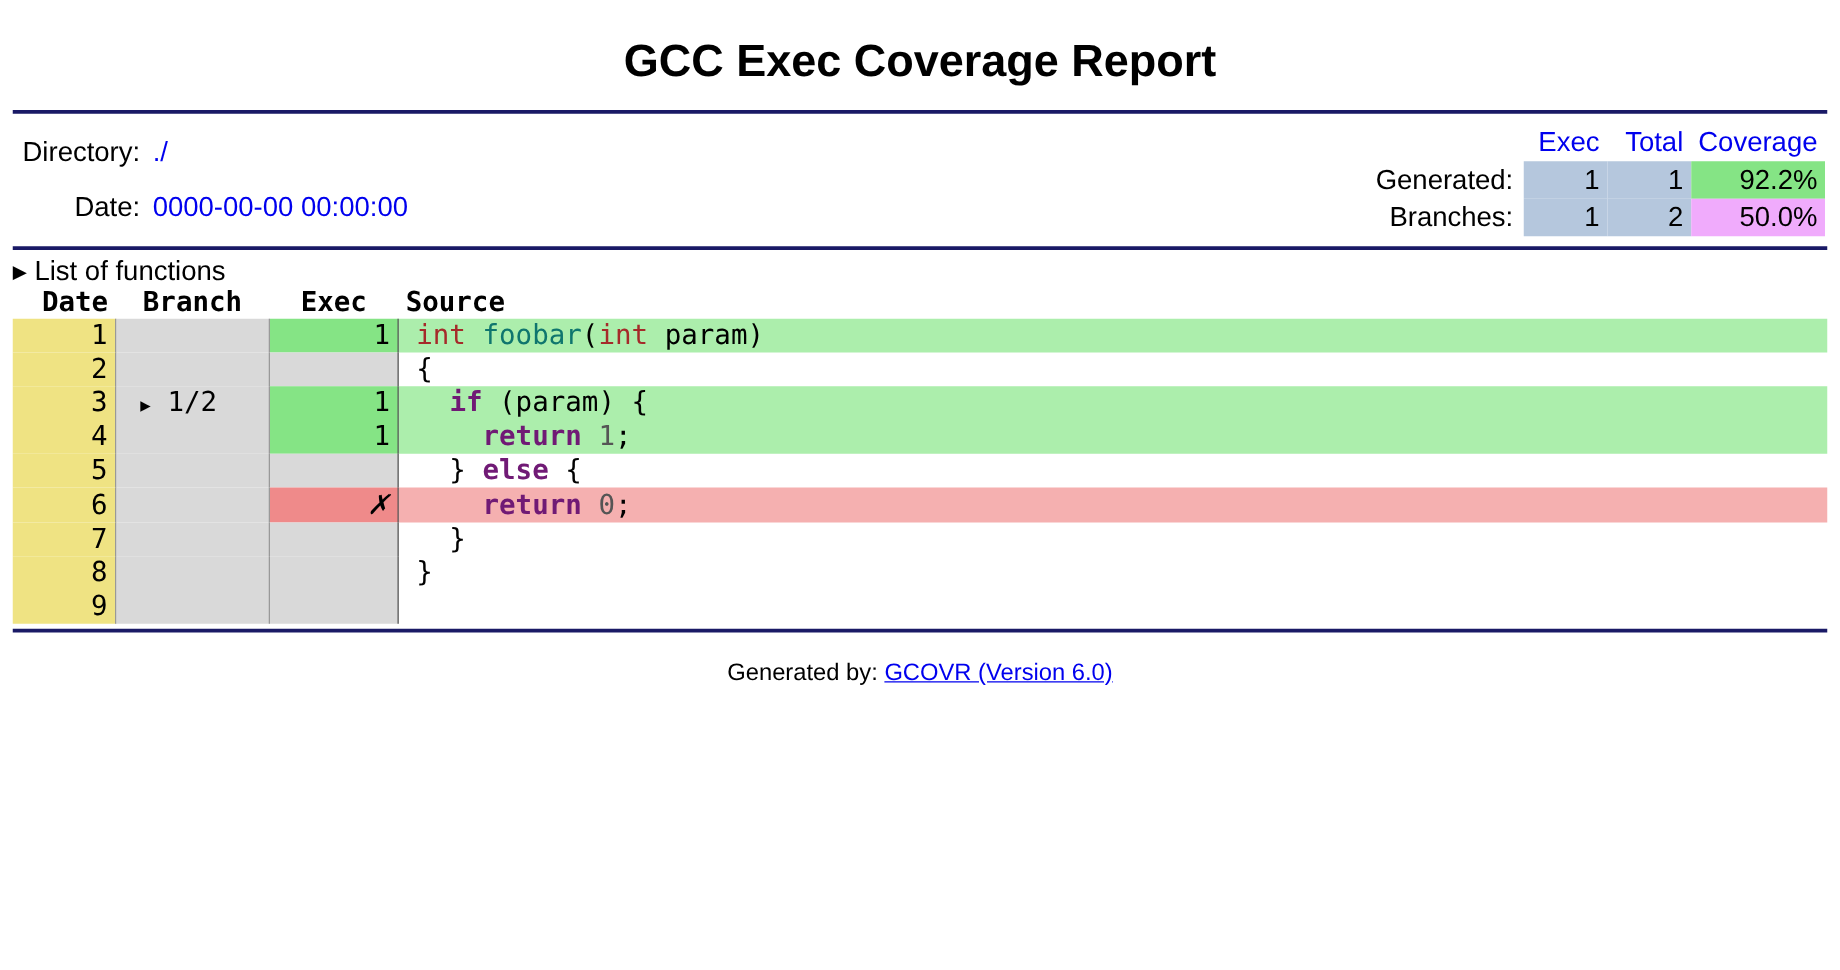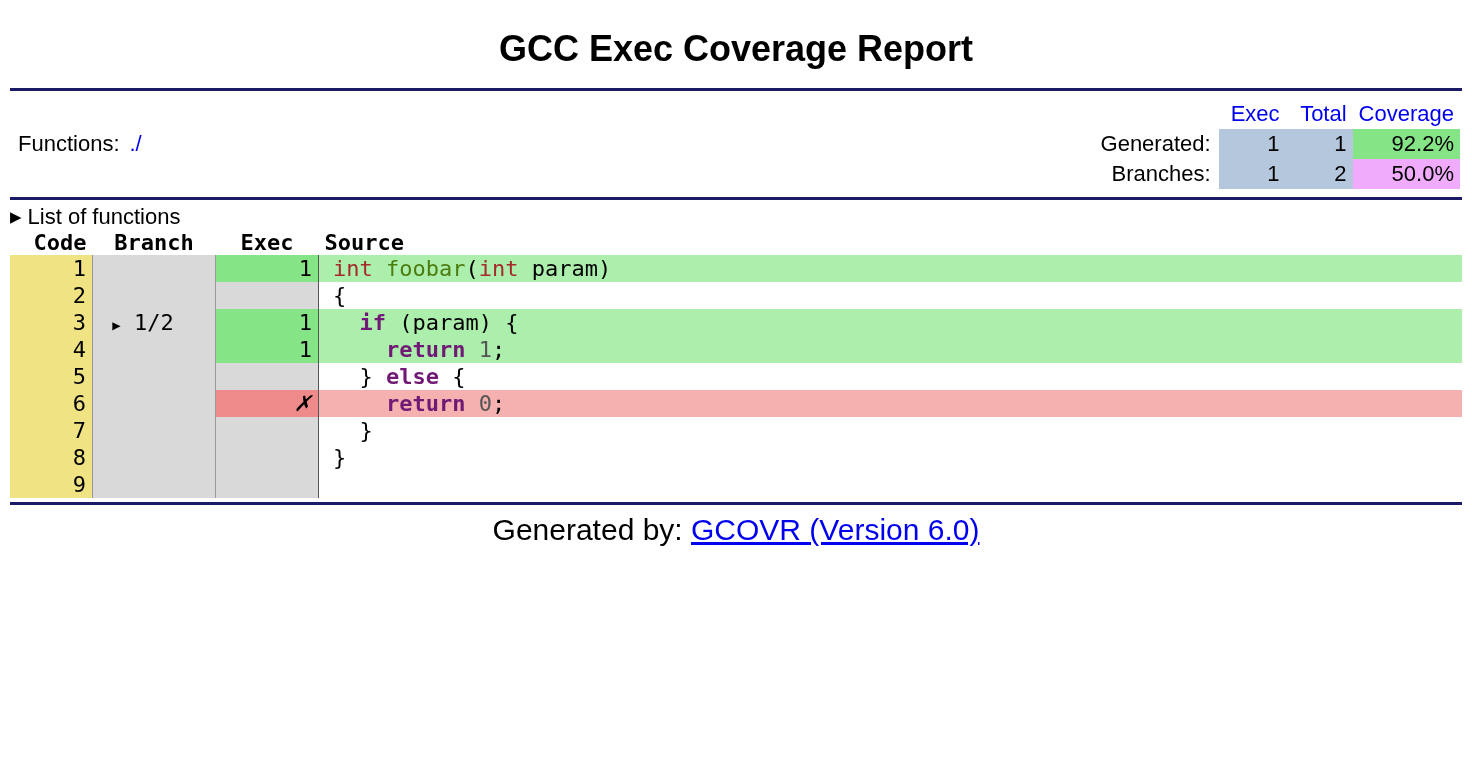--- a/index.html
+++ b/index.html
@@ -115,44 +115,48 @@
   td.src {
     padding-left: 14px;
   }
   tr.hit td.exec { background: #85e485; }
   tr.hit td.src  { background: #aceeac; }
   tr.miss td.exec { background: #ef8a8a; }
   tr.miss td.src  { background: #f5b0b0; }
   tr.miss td.exec { font-style: italic; }
   .kw    { color: #701a75; font-weight: bold;}
   .type  { color: #a52a2a; }
-  .fn    { color: #4d7c0f; }
+  .fn    { color: #0f766e; }
   .num   { color: #555;}
   .footer {
     text-align: center;
-    font-size: 30px;
-    margin-top: 8px;
+    font-size: 19px;
+    margin-top: 22px;
   }
   .footer a {
     color: #0000ee;
     text-decoration: underline;
   }
 </style>
 </head>
 <body>
 
 <h1>GCC Exec Coverage Report</h1>
 <hr class="thick">
 
 <div class="meta-row">
   <table class="meta-left">
     <tbody>
         <tr>
-      <td>Functions:</td>
+      <td>Directory:</td>
       <td>./</td>
+    </tr>
+    <tr>
+      <td>Date:</td>
+      <td>0000-00-00 00:00:00</td>
     </tr>
   </tbody>
     </table>
 
   <table class="meta-right">
     <tbody>
         <tr>
       <th class="label"></th>
       <th>Exec</th>
       <th>Total</th>
@@ -177,21 +181,21 @@
 <hr class="thick">
 
 <div class="functions-toggle">
   <span class="tri">▶</span>
   <span>List of functions</span>
 </div>
 
 <table class="source-table">
   <thead>
     <tr>
-      <th class="col-line">Code</th>
+      <th class="col-line">Date</th>
       <th class="col-branch">Branch</th>
       <th class="col-exec">Exec</th>
       <th class="col-source">Source</th>
     </tr>
   </thead>
   <tbody id="source-body">
   <tr class="hit">
         <td class="lineno">1</td>
         <td class="branch"></td>
         <td class="exec">1</td>

